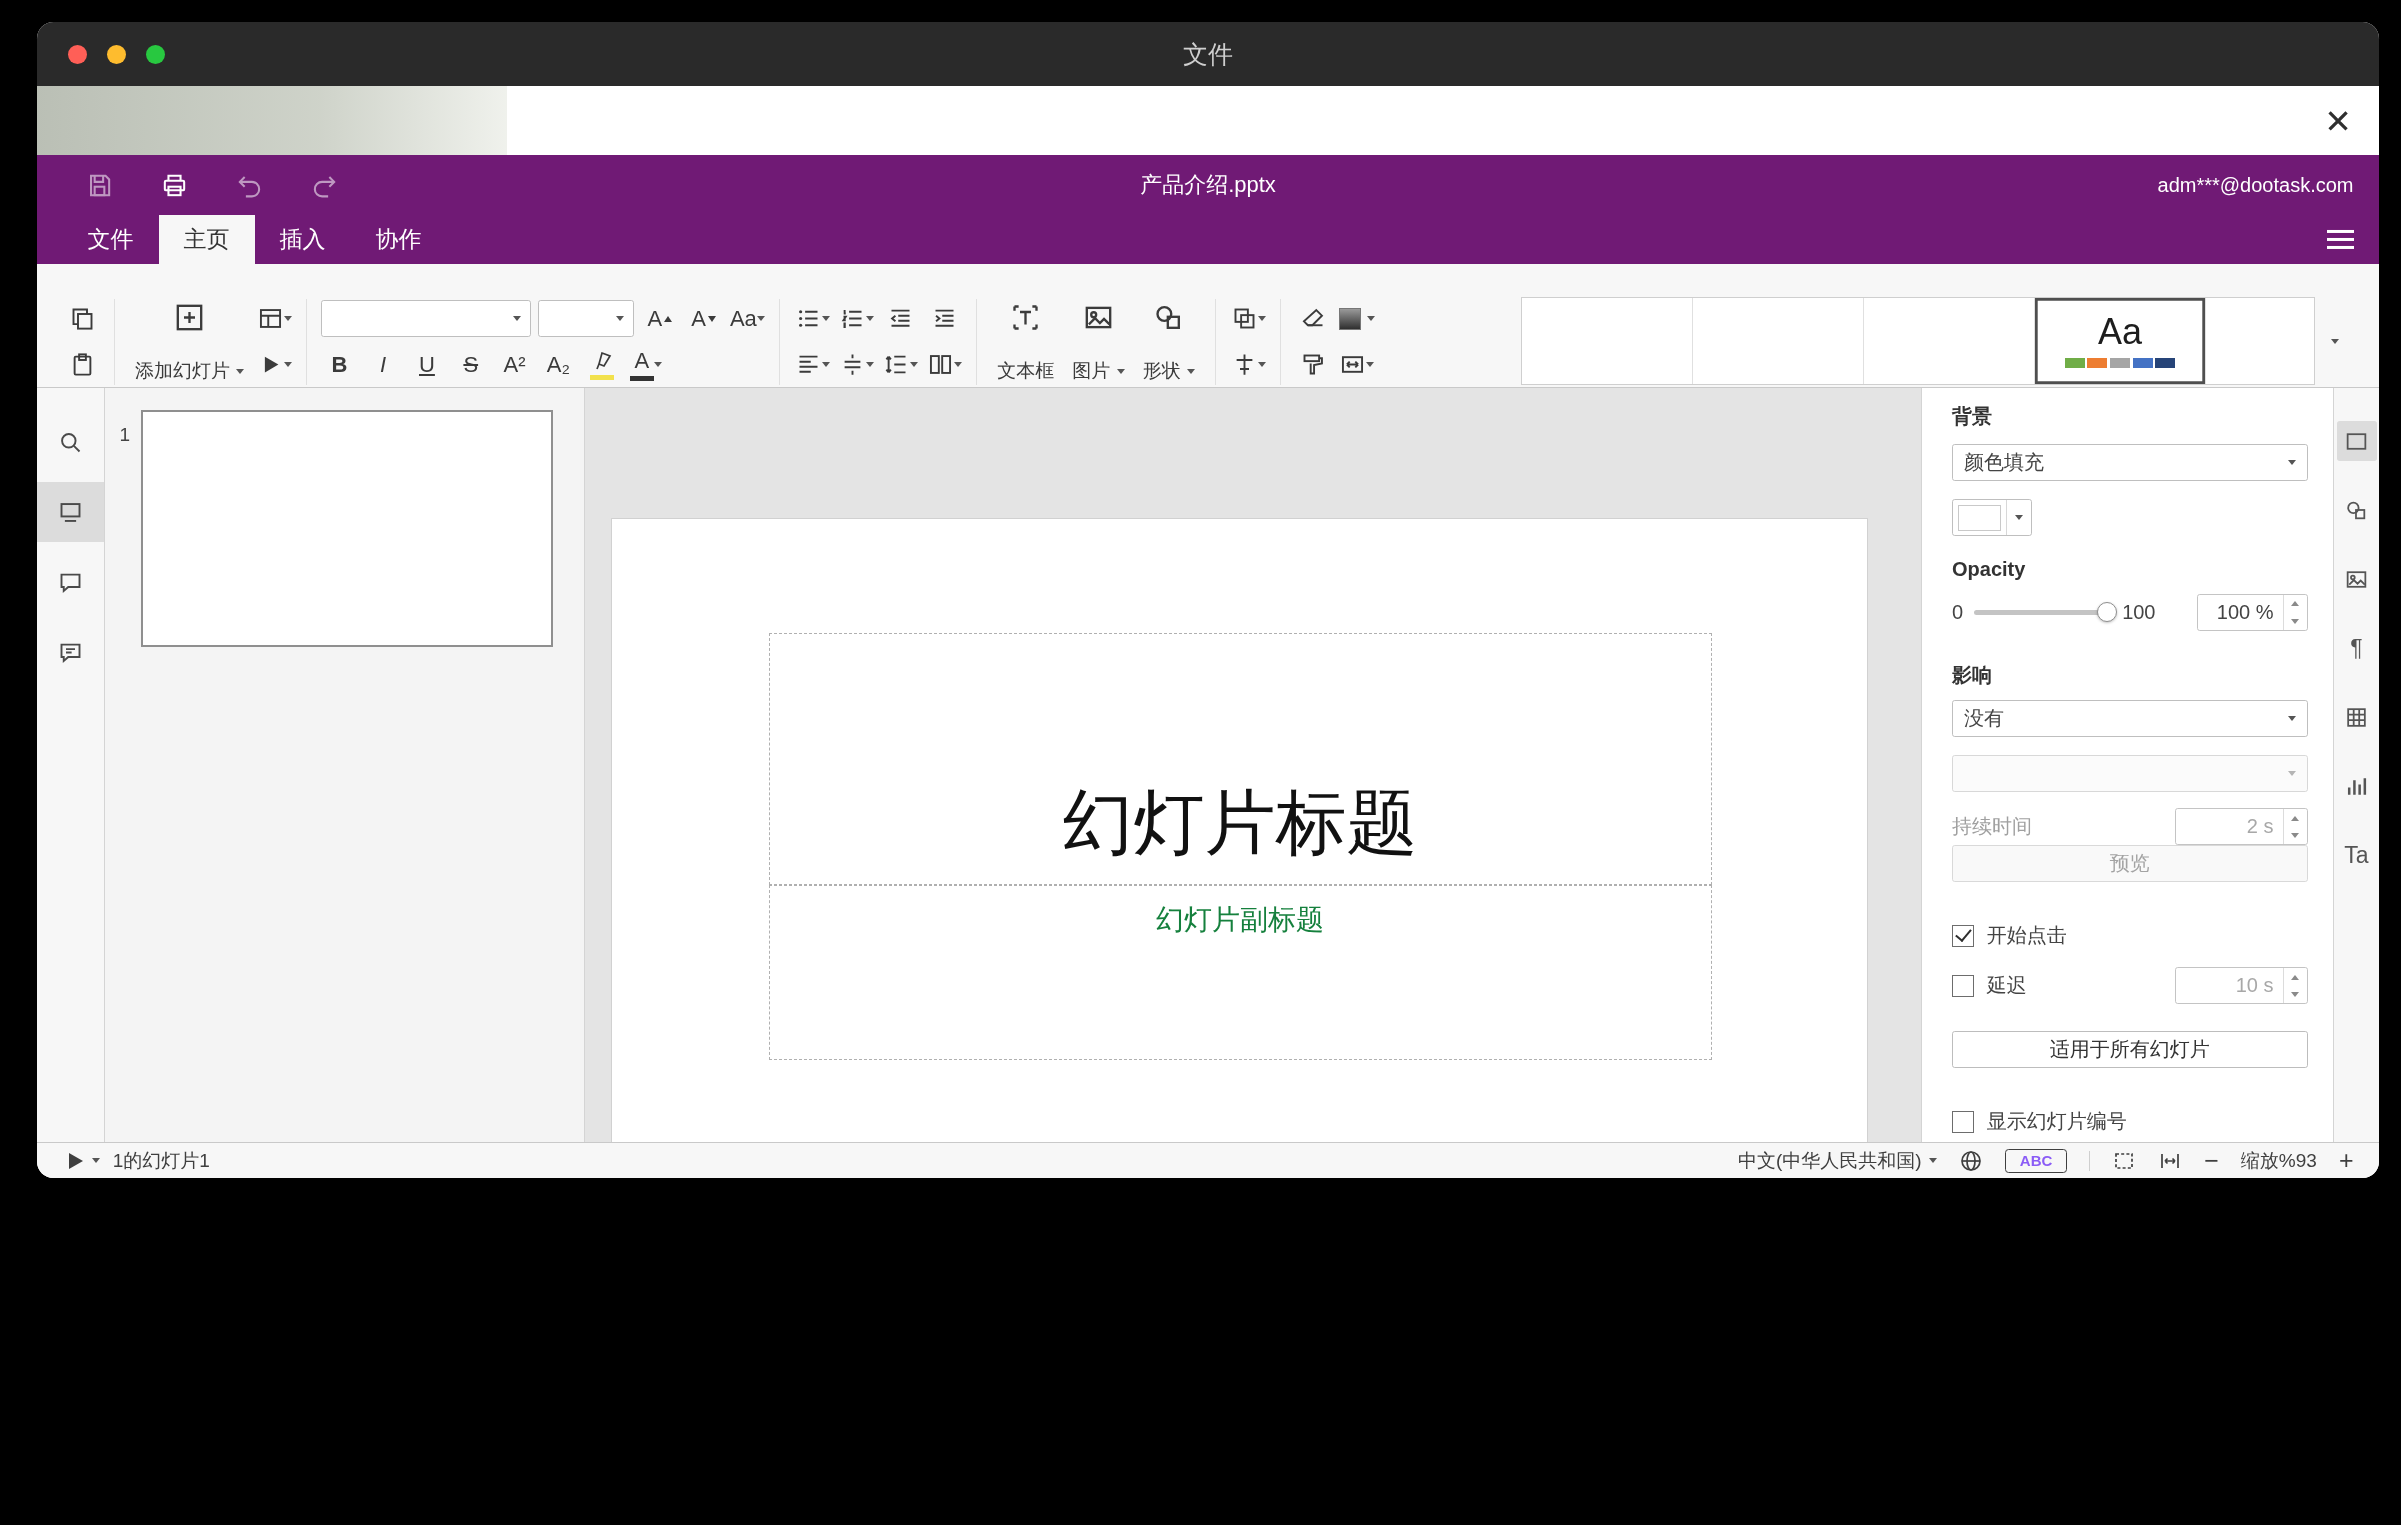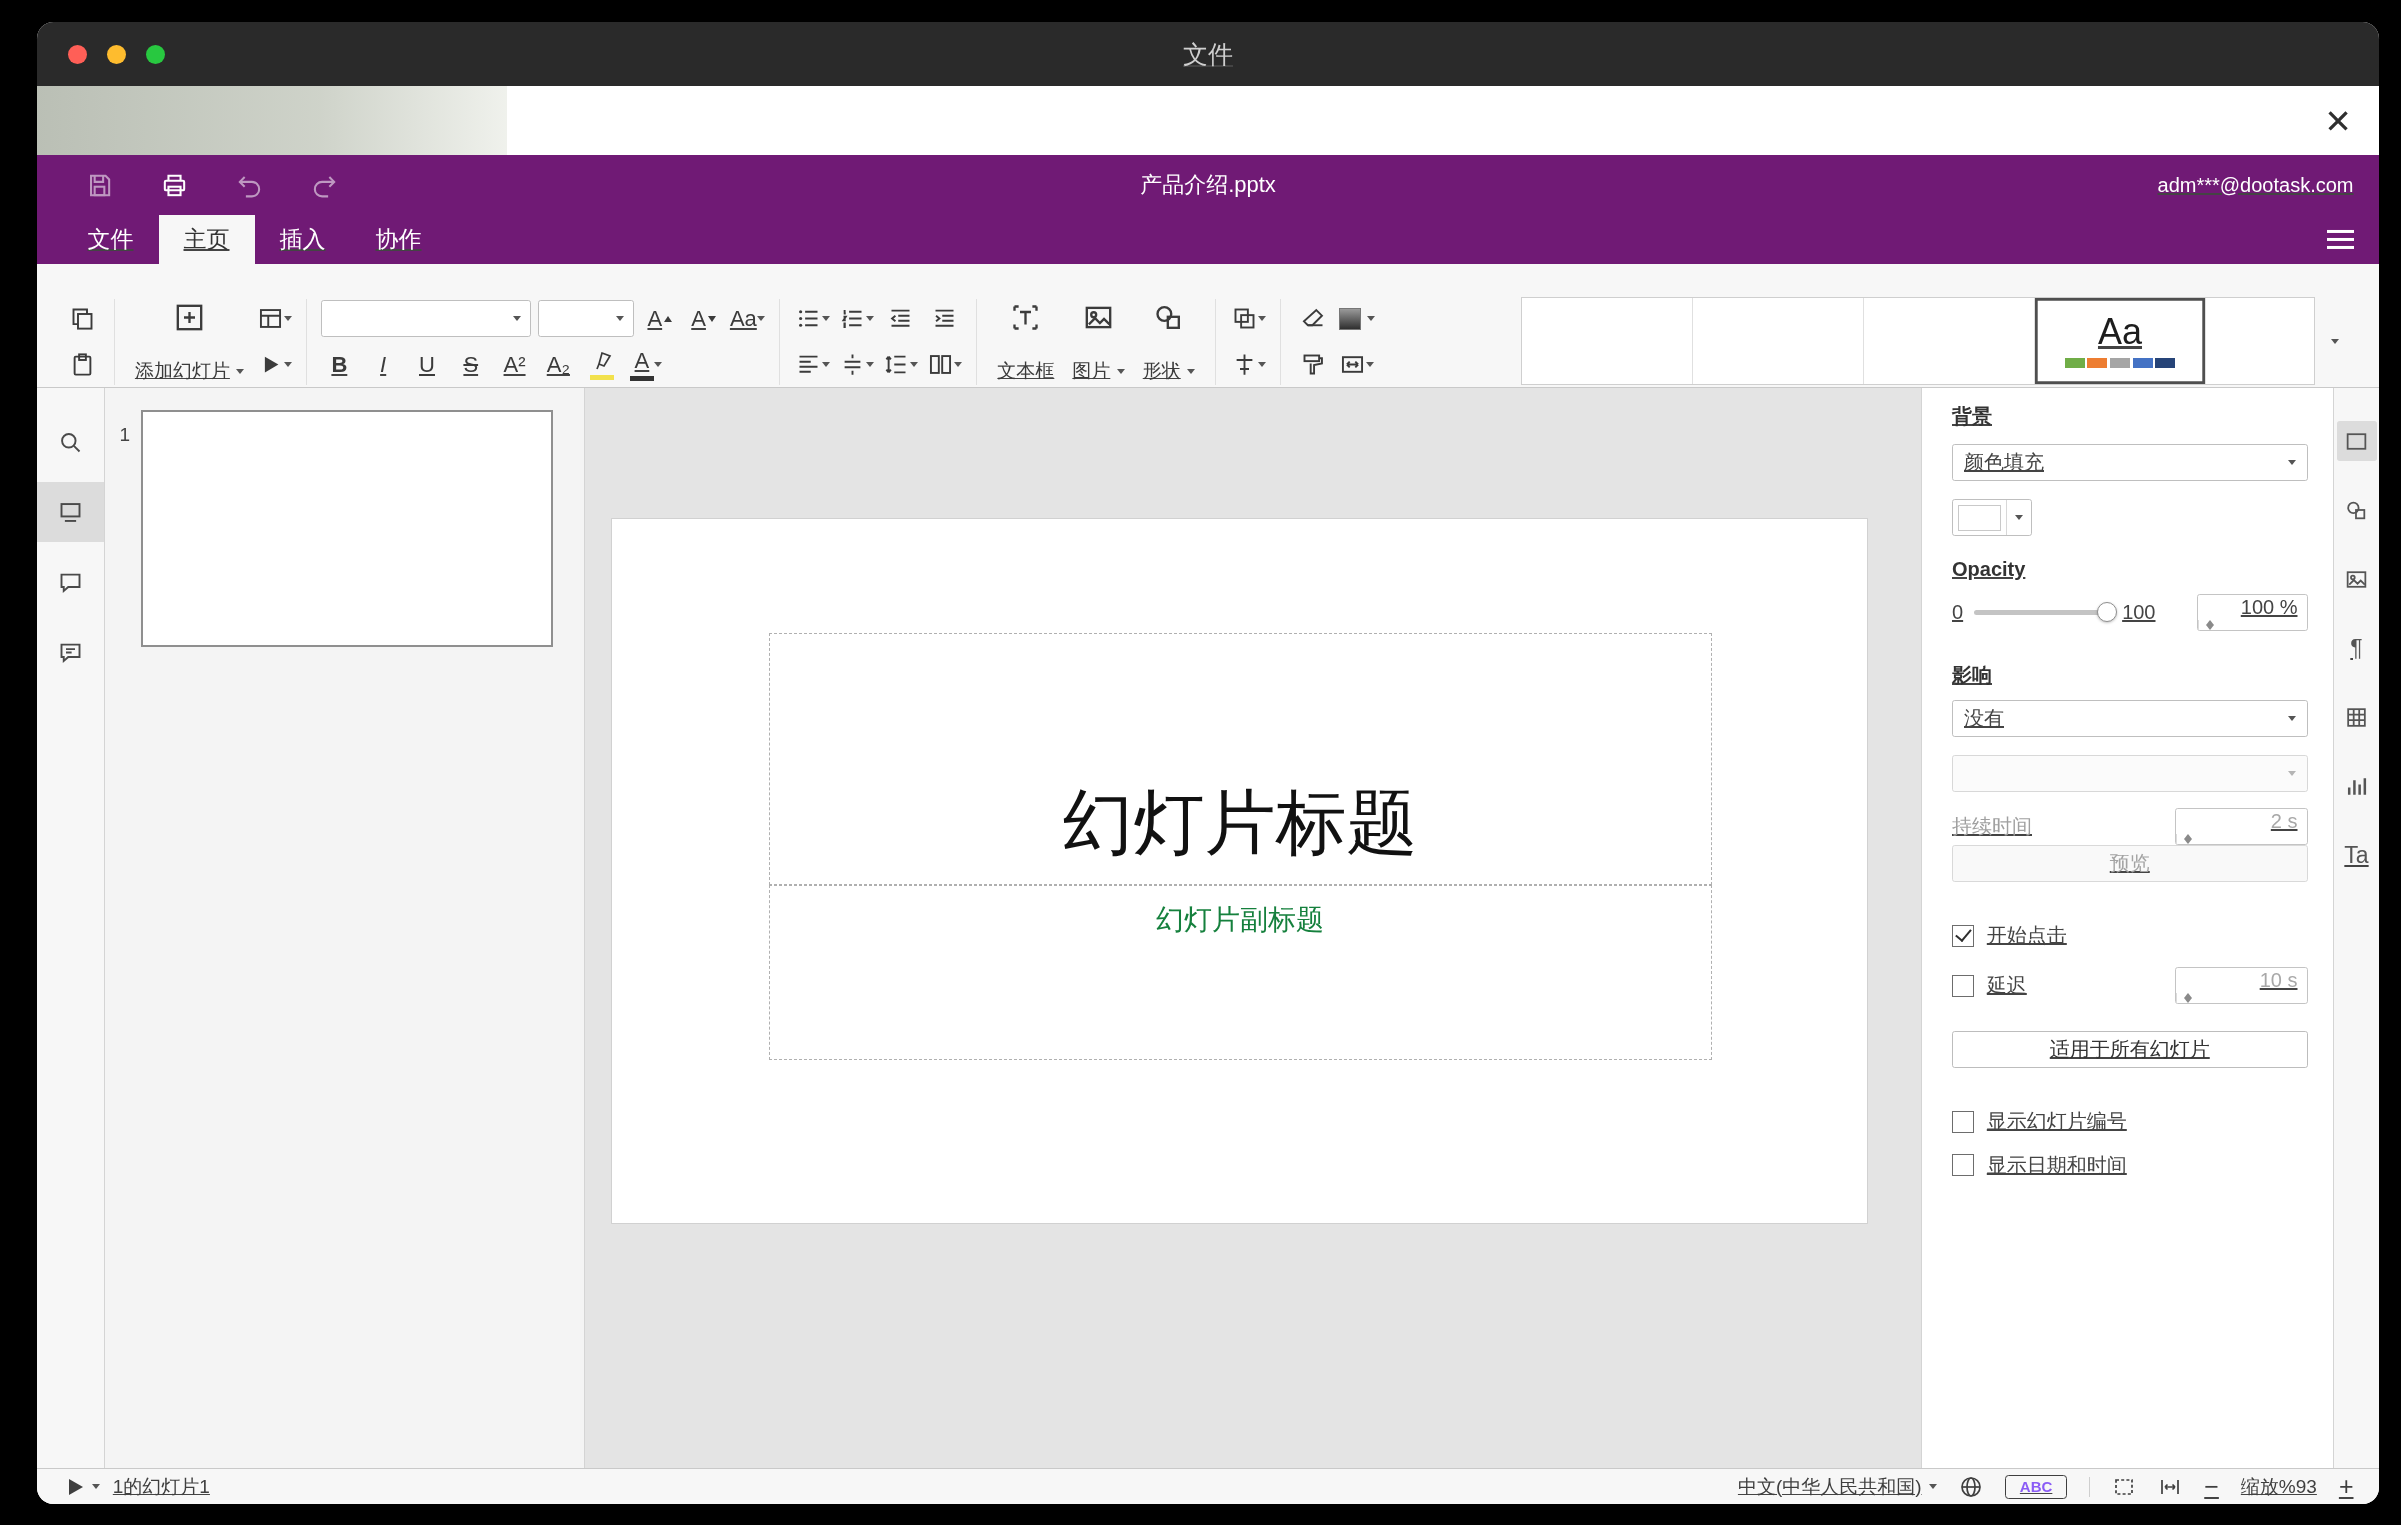--- a/index.html
+++ b/index.html
@@ -1,20 +1,20 @@
 <!DOCTYPE html>
 <html style="font-size:14.6px"><head>
 <meta charset="utf-8">
 <style>
   * { margin:0; padding:0; box-sizing:border-box; }
   html,body { width:2401px; height:1526px; overflow:hidden; }
   body { background:#000; font-family:"Liberation Sans","DejaVu Sans",sans-serif; color:#444; position:relative; }
 
-  .window { position:absolute; left:37px; top:22px; width:2342px; height:1482px; border-radius:16.4px;
-            overflow:hidden; background:#fff; display:flex; flex-direction:column; box-shadow:0 22px 64px rgba(0,0,0,.55);text-decoration:underline; }
+  .window { position:absolute; left:37px; top:22px; width:2342px; height:1156px; border-radius:16.4px;
+            overflow:hidden; background:#fff; display:flex; flex-direction:column; box-shadow:0 22px 64px rgba(0,0,0,.55); }
 
   
   .titlebar { height:64px; background:#2a2a2a; position:relative; display:flex; align-items:center; justify-content:center; flex:0 0 auto; }
   .traffic { position:absolute; left:31px; top:0; height:100%; display:flex; align-items:center; gap:20px; }
   .light { width:19px; height:19px; border-radius:50%; }
   .titlebar-title { color:#cfcfcf; font-size:25px; }
 
   
   .subheader { height:69px; background:#fff; position:relative; flex:0 0 auto; }
   .artifact { position:absolute; left:0; top:0; width:470px; height:69px;
@@ -97,21 +97,21 @@
           justify-content:space-between; padding:0 11px; }
   .drop.disabled { border-color:#d8d8d8; background:#fbfbfb; }
   .drop.disabled .dcaret { border-top-color:#b5b5b5; }
   .swatch-combo { width:80px; height:37px; border:0.9px solid #bfbfbf; border-radius:2.7px; display:flex; margin-top:18px; }
   .swatch { flex:1; margin:4.6px; border:0.9px solid #c9c9c9; }
   .swatch-caret { width:25.5px; border-left:0.9px solid #d8d8d8; display:flex; align-items:center; justify-content:center; }
   .slider-row { display:flex; align-items:center; margin-top:12.8px; }
   .track { width:137px; height:4.6px; background:#c4c4c4; border-radius:2.7px; position:relative; margin:0 11px; }
   .knob { position:absolute; right:-5.5px; top:50%; transform:translateY(-50%); width:20px; height:20px; border-radius:50%;
           background:#fff; border:0.9px solid #8f8f8f; box-shadow:0 0.9px 2.7px rgba(0,0,0,.25); }
-  .numfield { width:111px; height:37px; border:0.9px solid #c4c4c4; border-radius:2.7px; background:#fff; display:flex;flex-direction:column; }
+  .numfield { width:111px; height:37px; border:0.9px solid #c4c4c4; border-radius:2.7px; background:#fff; display:flex; }
   .numfield .val { flex:1; display:flex; align-items:center; justify-content:flex-end; padding-right:9px; font-size:20px; color:#444; }
   .numfield.disabled .val { color:#a8a8a8; }
   .numfield.right { margin-left:auto; width:133px; }
   .spin { width:24px; border-left:0.9px solid #dcdcdc; display:flex; flex-direction:column; }
   .spin > div { flex:1; display:flex; align-items:center; justify-content:center; }
   .tri-up { width:0;height:0;border-left:4.6px solid transparent;border-right:4.6px solid transparent;border-bottom:5.5px solid #8a8a8a; }
   .tri-dn { width:0;height:0;border-left:4.6px solid transparent;border-right:4.6px solid transparent;border-top:5.5px solid #8a8a8a; }
   .chk-row { display:flex; align-items:center; gap:12.8px; }
   .checkbox { width:22px; height:22px; border:1.8px solid #6d6d6d; background:#fff; position:relative; flex:0 0 auto; }
   .checkbox.checked::after { content:""; position:absolute; left:5.5px; top:0px; width:7.3px; height:12.8px;

